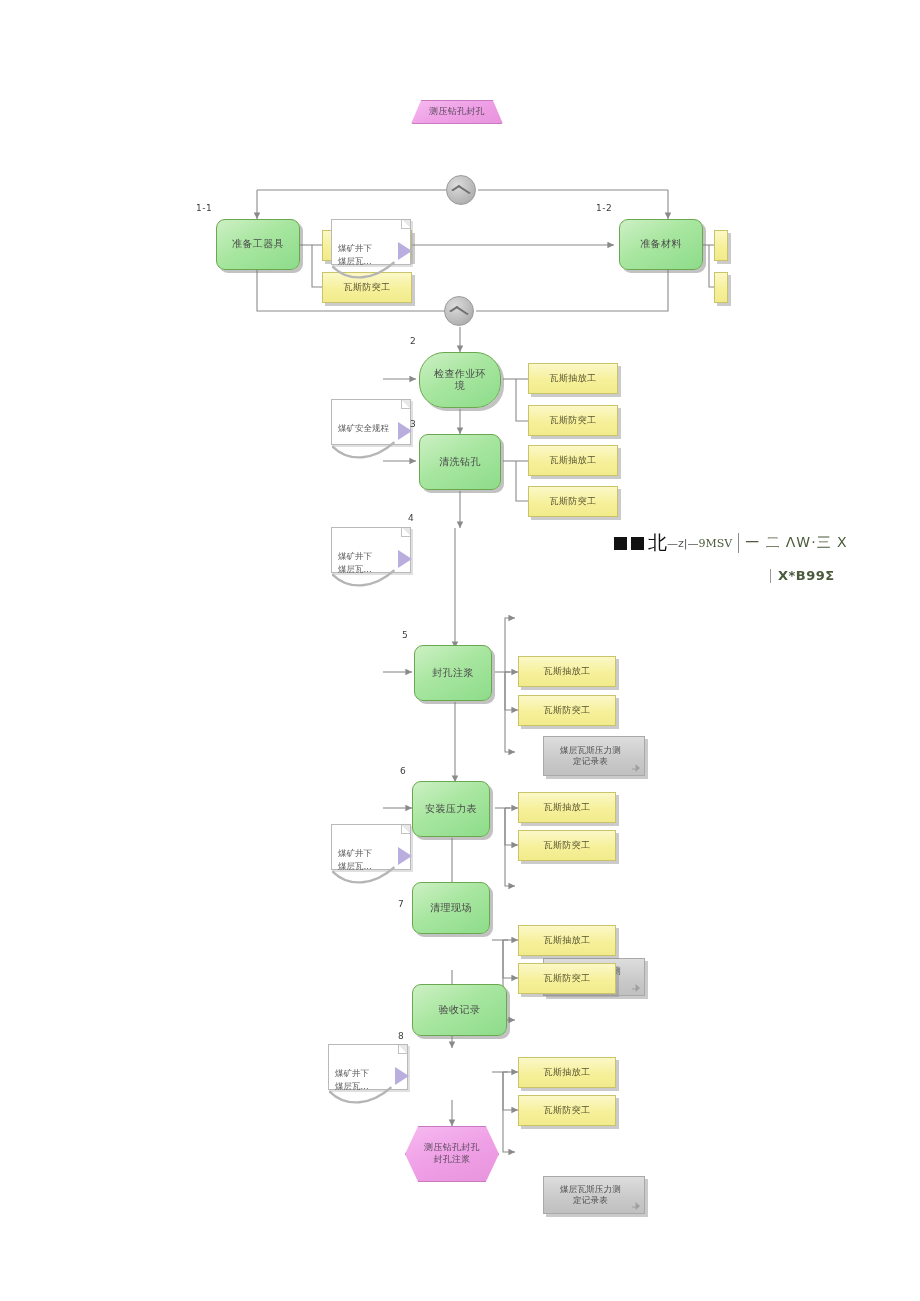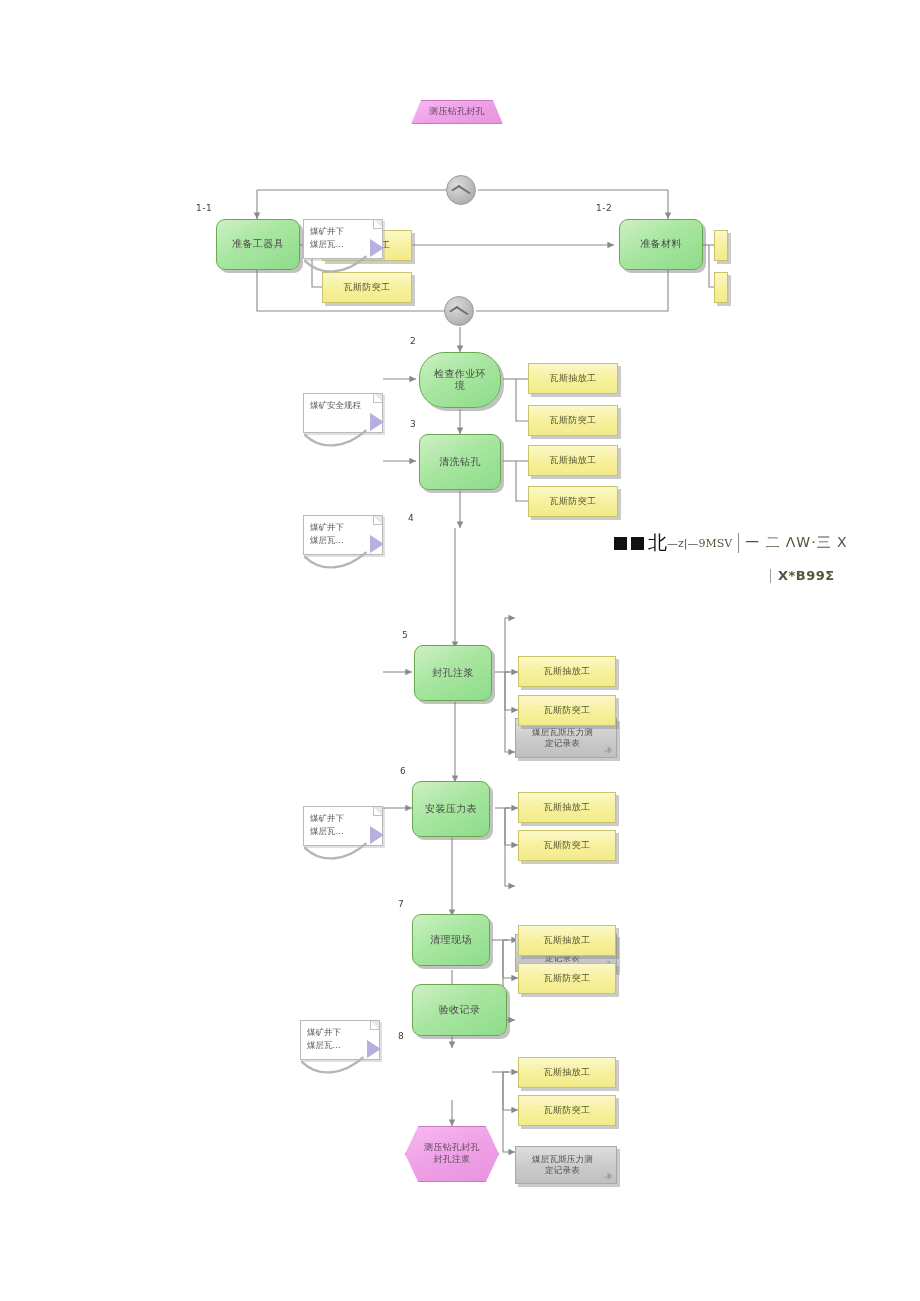--- a/index.html
+++ b/index.html
@@ -52,39 +52,41 @@
     background: linear-gradient(180deg, #dddddd 0%, #c9c9c9 60%, #c0c0c0 100%);
     box-shadow: 3px 3px 0 rgba(150,150,150,.5);
     display: flex; align-items: center; justify-content: center;
     text-align: center;
     color: #4e4e4e;
     font-size: 8.5px;
     line-height: 1.3;
     letter-spacing: .2px;
     padding: 2px 10px 2px 3px;
     position: relative;
+    margin-left: 28px;
   }
   .record .corner-icon {
     position: absolute; right: 4px; bottom: 3px;
     width: 8px; height: 8px;
     background: #9a9a9a;
     clip-path: polygon(0 55%, 45% 55%, 45% 0, 100% 50%, 45% 100%, 45% 70%, 0 70%);
     opacity: .85;
   }
 
   
   .note {
     position: relative;
     background: #ffffff;
     border: 1px solid #b9b9b9;
     font-size: 8.5px;
     color: #5b5b5b;
     line-height: 1.5;
-    padding: 5px 6px;
+    padding: 22px 6px;
     box-shadow: 2px 2px 0 rgba(165,165,165,.35);
+    margin-left: 28px;
   }
   .note .fold {
     position: absolute; top: 0; right: 0;
     width: 9px; height: 9px;
     background: linear-gradient(225deg, #e8e8e8 50%, transparent 50%);
     border-left: 1px solid #c2c2c2;
     border-bottom: 1px solid #c2c2c2;
   }
   .note .tail { position: absolute; left: 0; bottom: -16px; width: 100%; height: 26px; }
   .note .ptr {
@@ -369,21 +371,21 @@
   </div>
   <div class="node record" style="left:515px; top:868px; width:102px; height:38px;">
     <div>
       <div>煤层瓦斯压力测</div>
       <div>定记录表</div>
     </div>
     <span class="corner-icon"></span>
   </div>
 
   <div class="step-num" style="left:398px; top:899px;">7</div>
-  <div class="node proc" style="left:412px; top:914px; width:78px; height:52px;align-items:center;">
+  <div class="node proc" style="left:412px; top:882px; width:78px; height:52px;align-items:center;">
     <span>清理现场</span>
   </div>
   <div class="node role" style="left:518px; top:925px; width:98px; height:31px;">
     <span>瓦斯抽放工</span>
   </div>
   <div class="node role" style="left:518px; top:963px; width:98px; height:31px;">
     <span>瓦斯防突工</span>
   </div>
 
   <div class="step-num" style="left:398px; top:1031px;">8</div>

